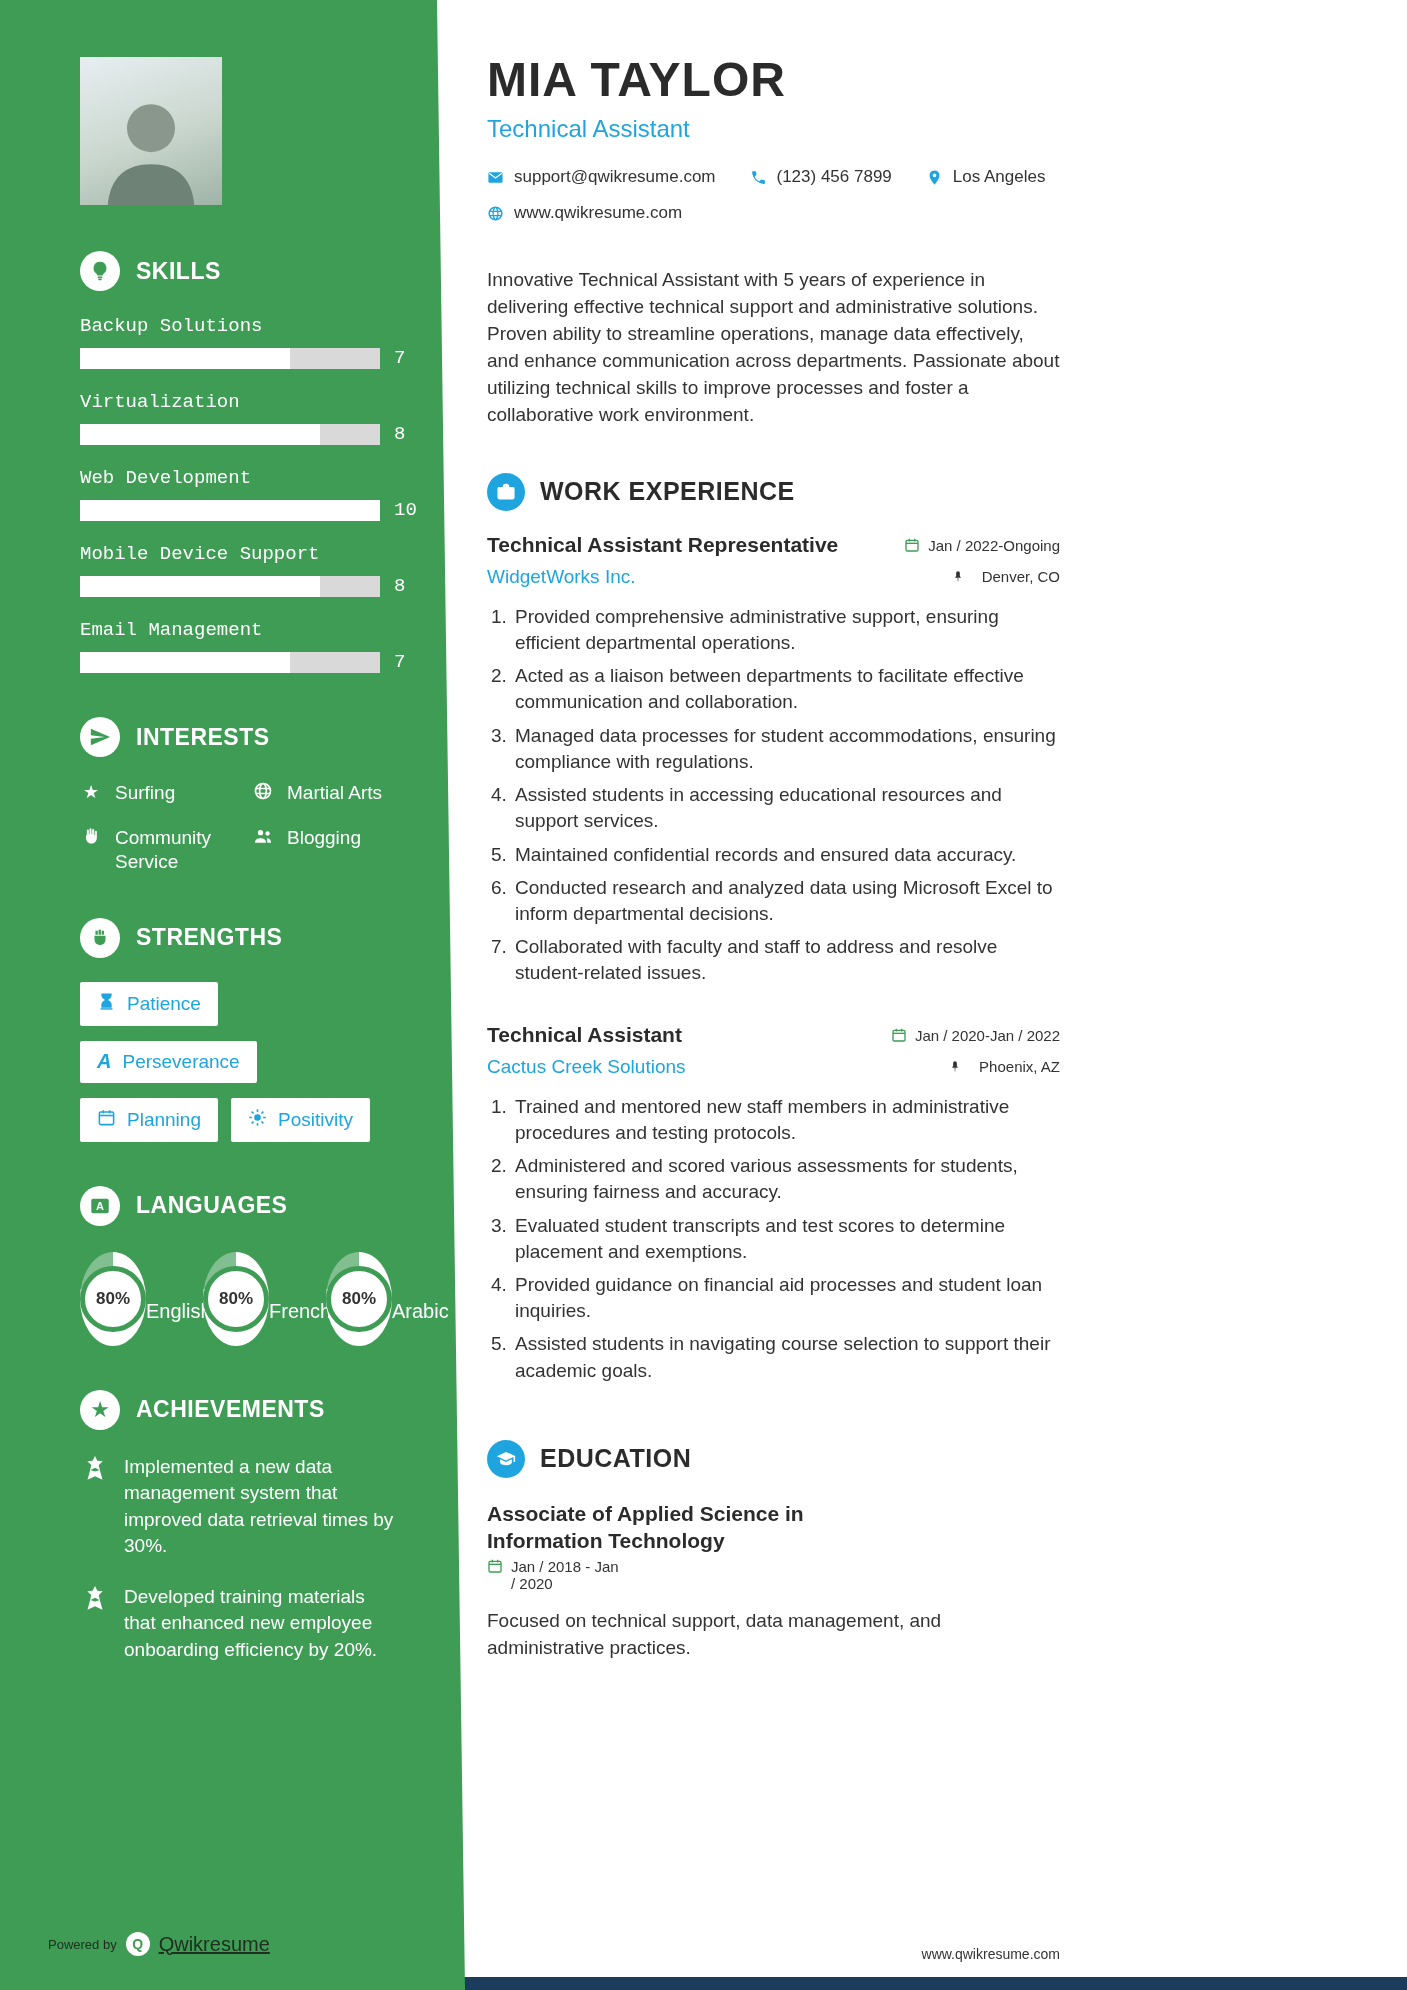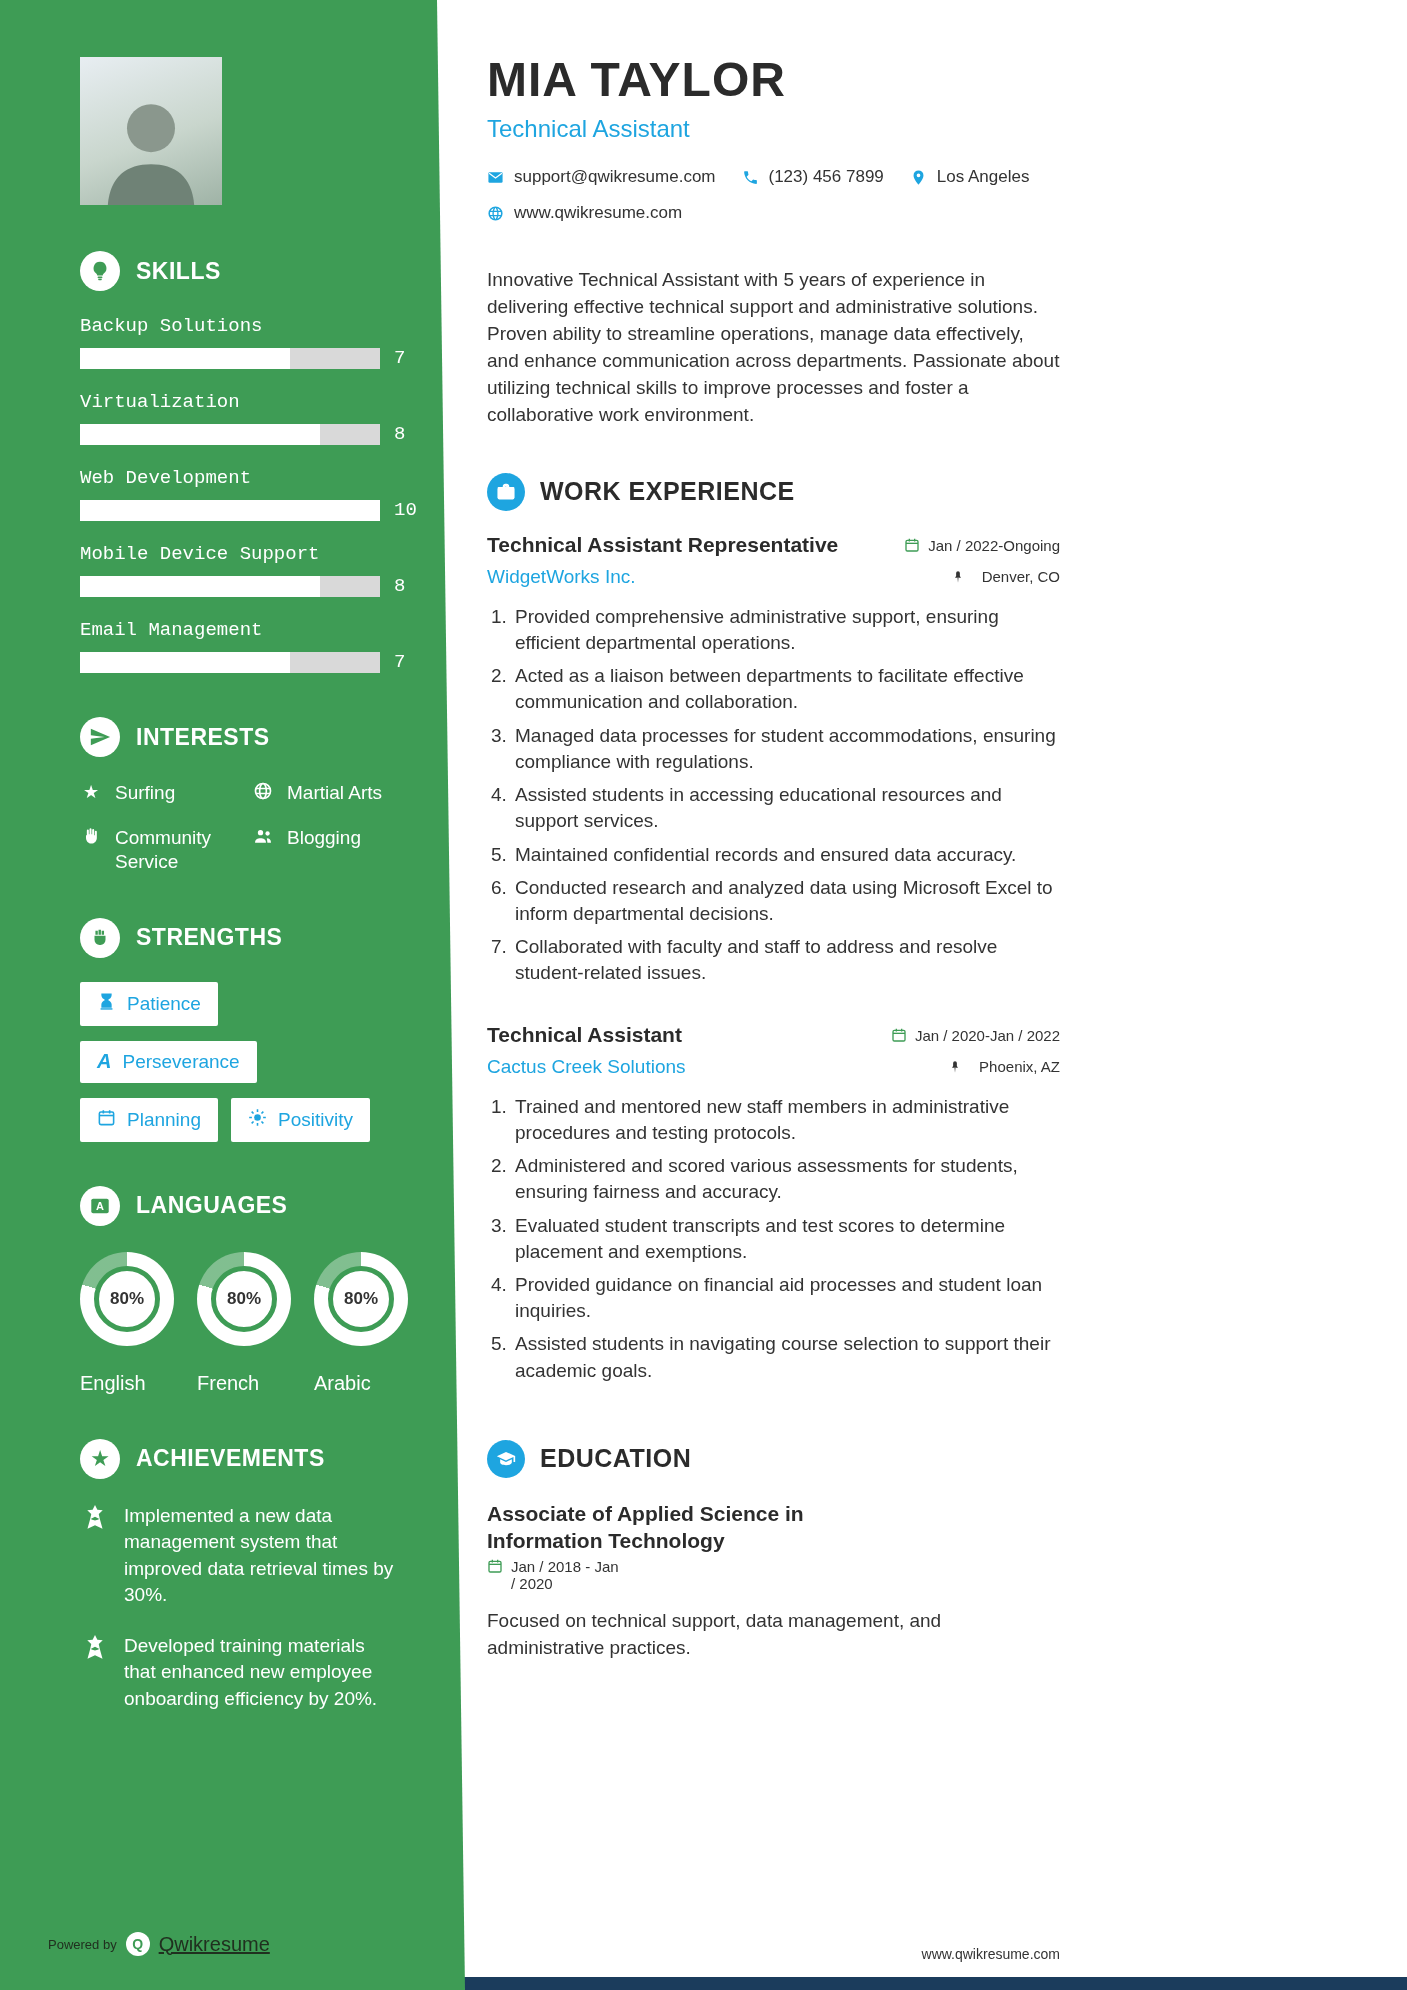--- a/index.html
+++ b/index.html
@@ -35,40 +35,40 @@
   .interest .ic { width:22px; flex:none; text-align:center; font-size:18px; line-height:22px; }
   .interest .ic svg { width:20px; height:20px; }
 
   .strengths { display:flex; flex-wrap:wrap; gap:15px 13px; max-width:352px; }
   .strength { background:#fff; color:#1ea5e0; display:flex; align-items:center; gap:11px;
               padding:10px 17px; border-radius:2px; font-size:19px; }
   .strength svg { width:19px; height:19px; }
   .strength .a-ic { font-weight:bold; font-style:italic; font-size:20px; line-height:19px; }
 
   .langs { display:flex; gap:23px; margin-top:26px; }
-  .lang { display:flex; flex-direction:column; width:100px; }
+  .lang { display:flex; flex-direction:row; align-items:center; width:100px; }
   .ring { width:94px; height:94px; border-radius:50%; display:flex; align-items:center; justify-content:center; }
   .ring-in { width:66px; height:66px; border-radius:50%; background:#fff; border:5px solid #3e9c55;
              display:flex; align-items:center; justify-content:center; font-weight:bold; color:#333; font-size:17px; }
   .lang .lbl { margin-top:26px; font-size:20px; }
 
   .ach { display:flex; gap:14px; margin-bottom:24px; font-size:19px; line-height:1.4; max-width:340px; }
   .ach svg { width:30px; height:30px; flex:none; fill:#fff; }
 
   .powered { position:absolute; bottom:34px; left:48px; display:flex; align-items:center; gap:9px;
              color:#20301f; font-size:13px; }
   .q-logo { width:24px; height:24px; border-radius:50%; background:#fff; color:#3e9c55; display:flex;
             align-items:center; justify-content:center; font-weight:bold; font-size:14px; }
   .powered .brand { color:#20301f; font-size:20px; text-decoration:underline; cursor:pointer; }
 
   
   .main { position:absolute; left:487px; top:52px; width:573px; color:#333; z-index:2; }
   h1 { font-size:48px; color:#2b2b2b; letter-spacing:1px; font-weight:bold; }
   .job-title-main { color:#1ea5e0; font-size:24px; margin-top:8px; }
-  .contact-row { display:flex; gap:26px; margin-top:24px; font-size:17px; align-items:center; }
+  .contact-row { display:flex; gap:34px; margin-top:24px; font-size:17px; align-items:center; }
   .contact-row.second { margin-top:16px; }
   .contact { display:flex; gap:10px; align-items:center; cursor:pointer; }
   .contact svg { width:17px; height:17px; fill:#1ea5e0; flex:none; }
 
   .main-section { margin-top:44px; }
   .main-head { display:flex; align-items:center; gap:15px; margin-bottom:22px; }
   .main-badge { width:38px; height:38px; border-radius:50%; background:#1ea5e0; display:flex;
                 align-items:center; justify-content:center; flex:none; }
   .main-badge svg { width:20px; height:20px; fill:#fff; }
   .main-head h2 { font-size:25px; color:#2b2b2b; letter-spacing:.5px; font-weight:bold; }

